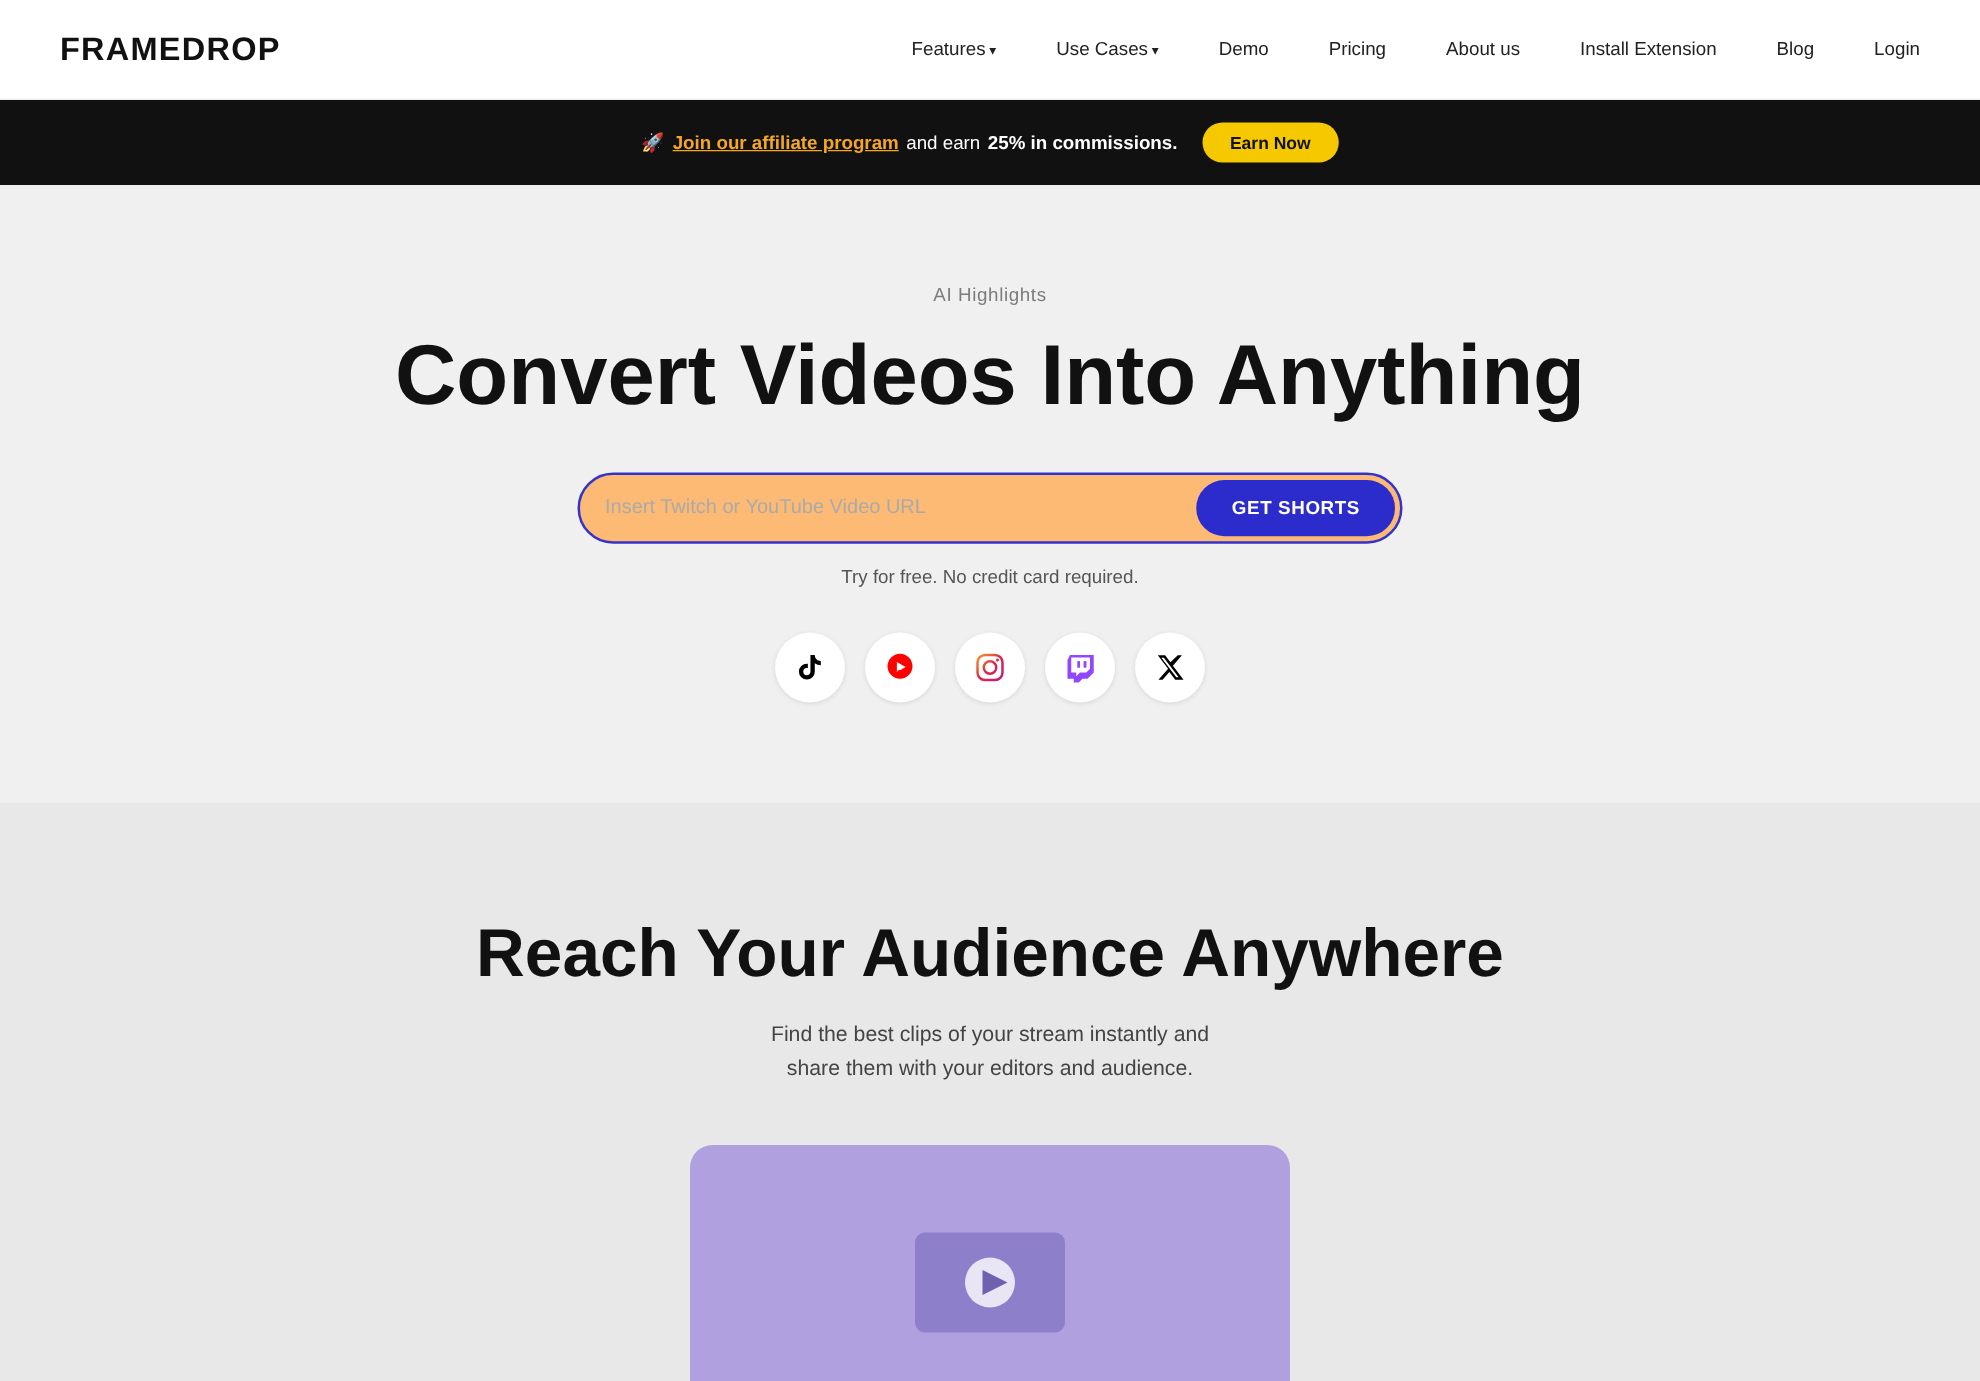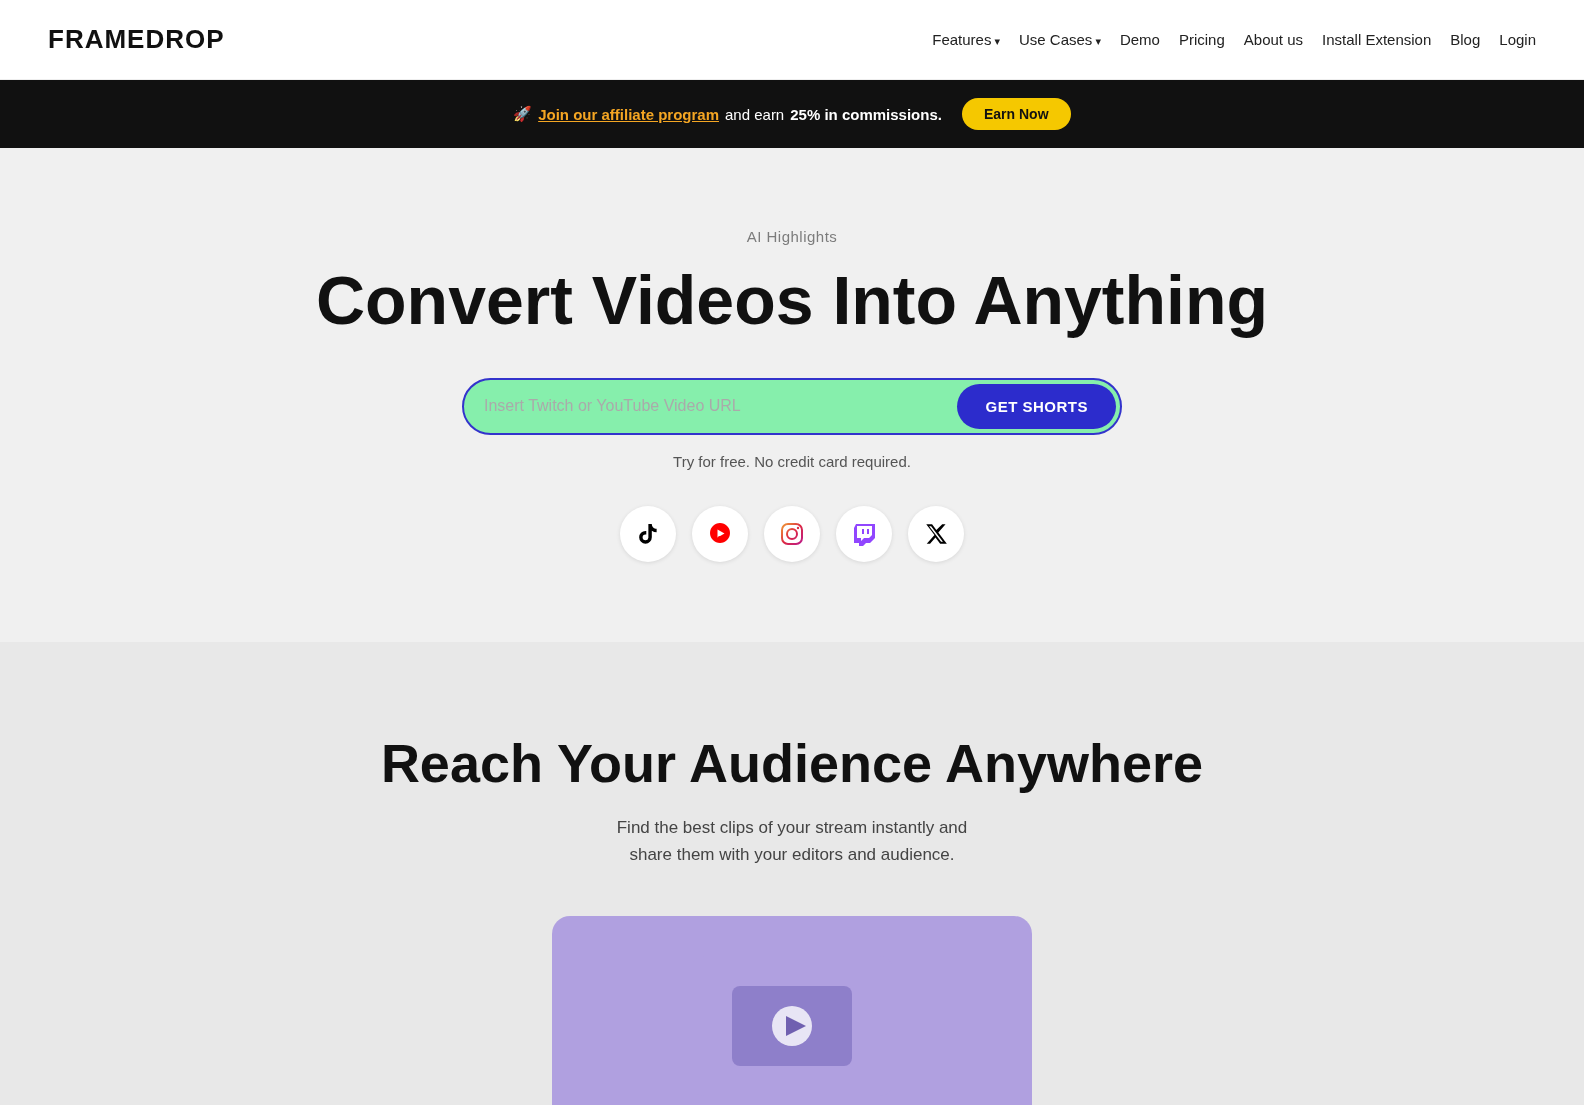--- a/index.html
+++ b/index.html
@@ -21,21 +21,21 @@
       font-weight: 900;
       font-size: 26px;
       letter-spacing: 1px;
       color: #111;
       text-transform: uppercase;
       margin-right: auto;
     }
     .nav-links {
       display: flex;
       align-items: center;
-      gap: 19px;
+      gap: 48px;
       list-style: none;
     }
     .nav-links li a {
       text-decoration: none;
       color: #222;
       font-size: 15px;
       font-weight: 500;
     }
     .nav-links li a.with-arrow::after {
       content: ' ▾';
@@ -98,21 +98,21 @@
       margin-bottom: 40px;
       font-family: 'Arial Black', Arial, sans-serif;
     }
 
     
     .url-form {
       display: flex;
       align-items: center;
       max-width: 660px;
       margin: 0 auto 18px;
-      background: #86efac;
+      background: #fdba74;
       border: 2px solid #3333cc;
       border-radius: 50px;
       overflow: hidden;
       padding: 4px 4px 4px 20px;
     }
     .url-input {
       flex: 1;
       border: none;
       outline: none;
       font-size: 16px;

